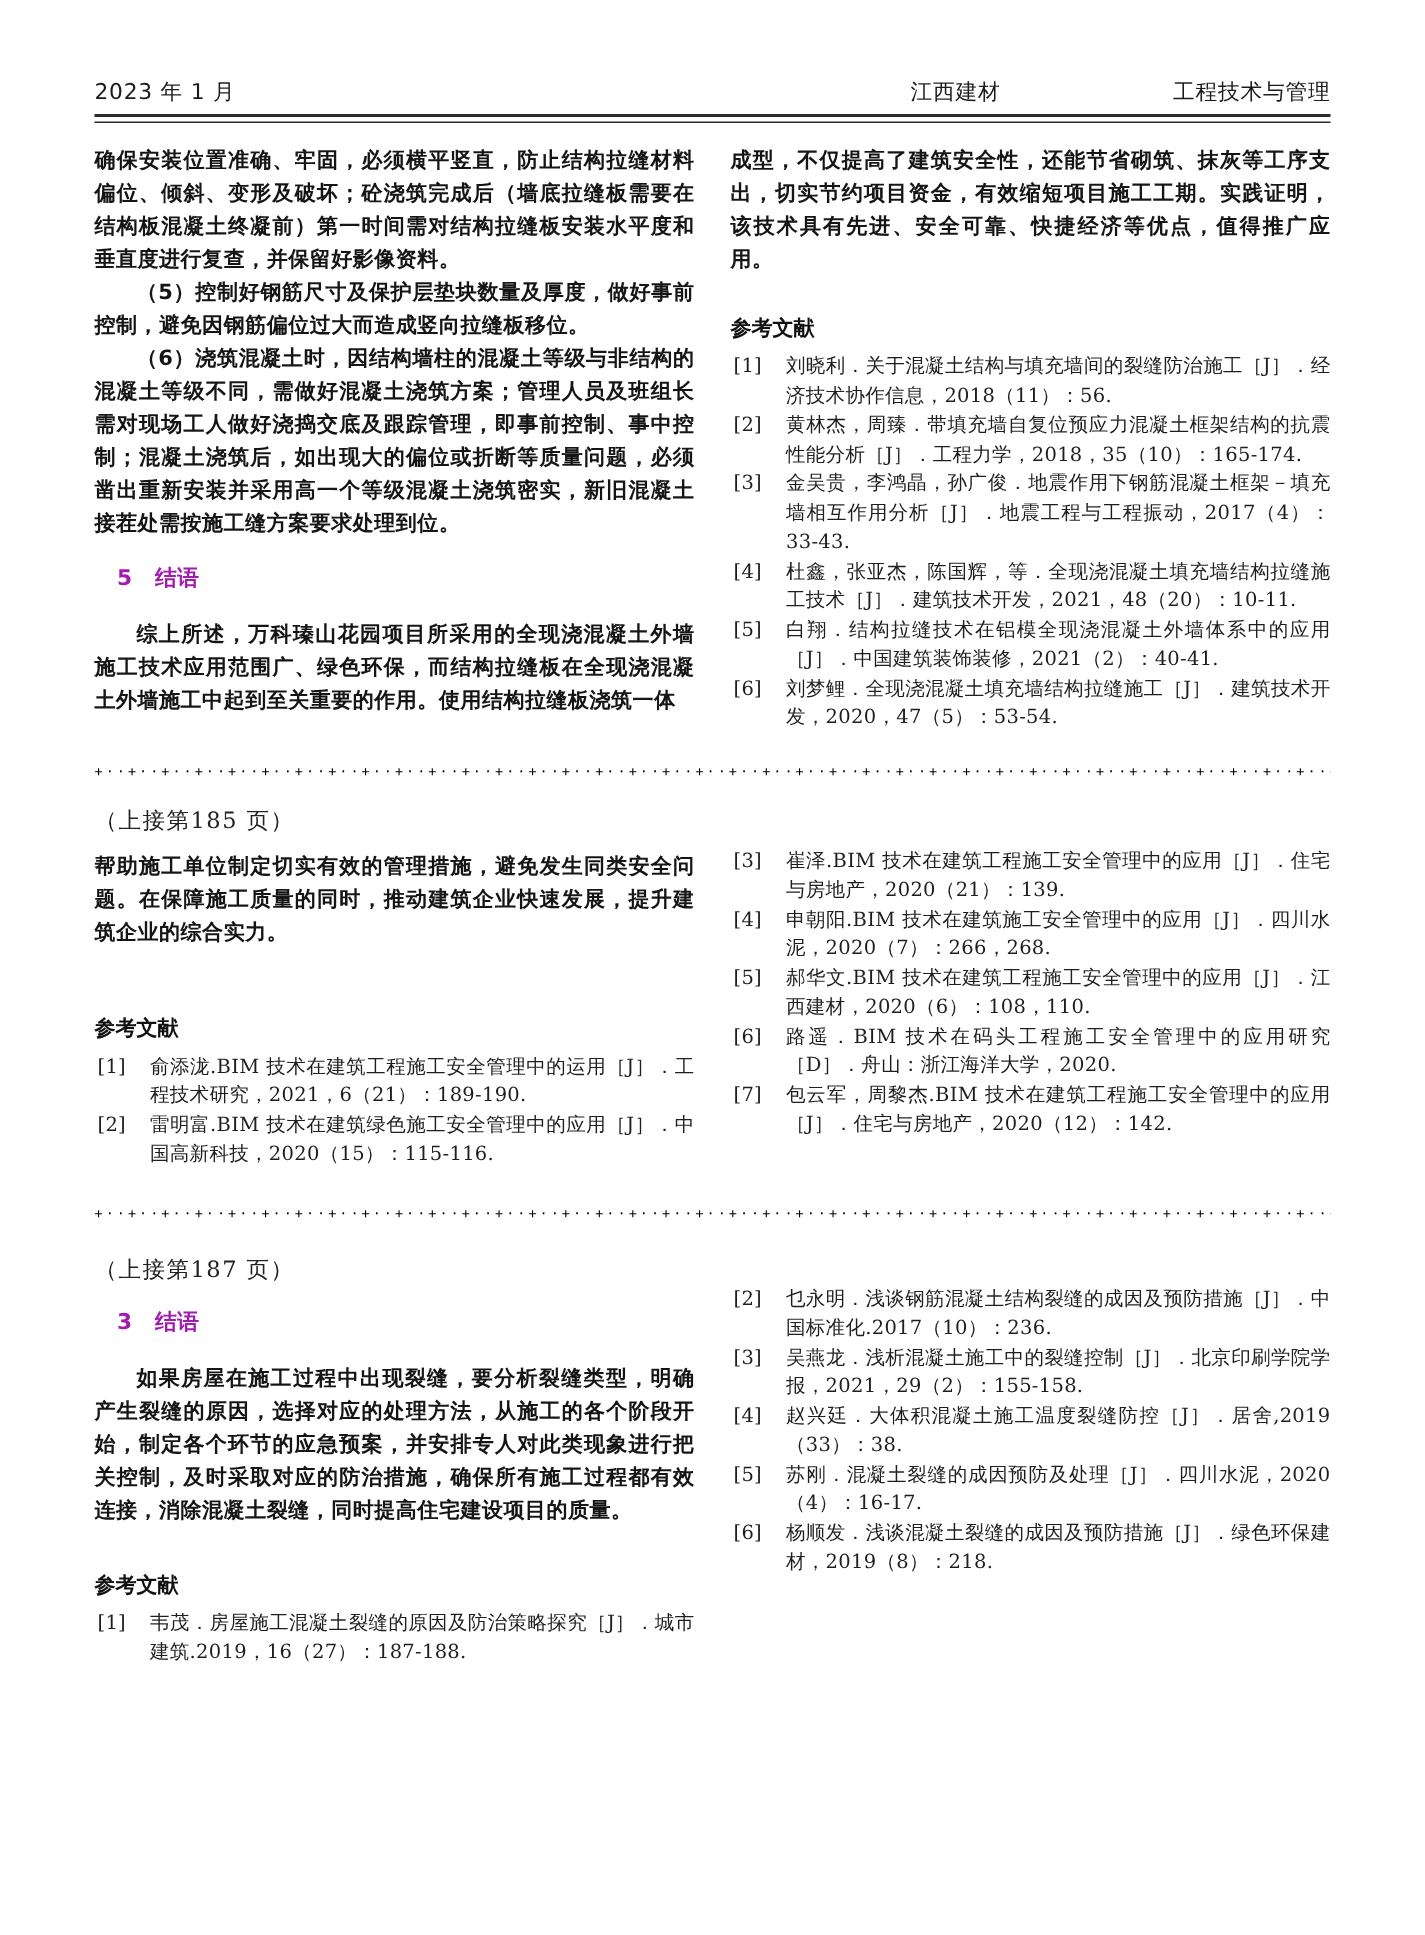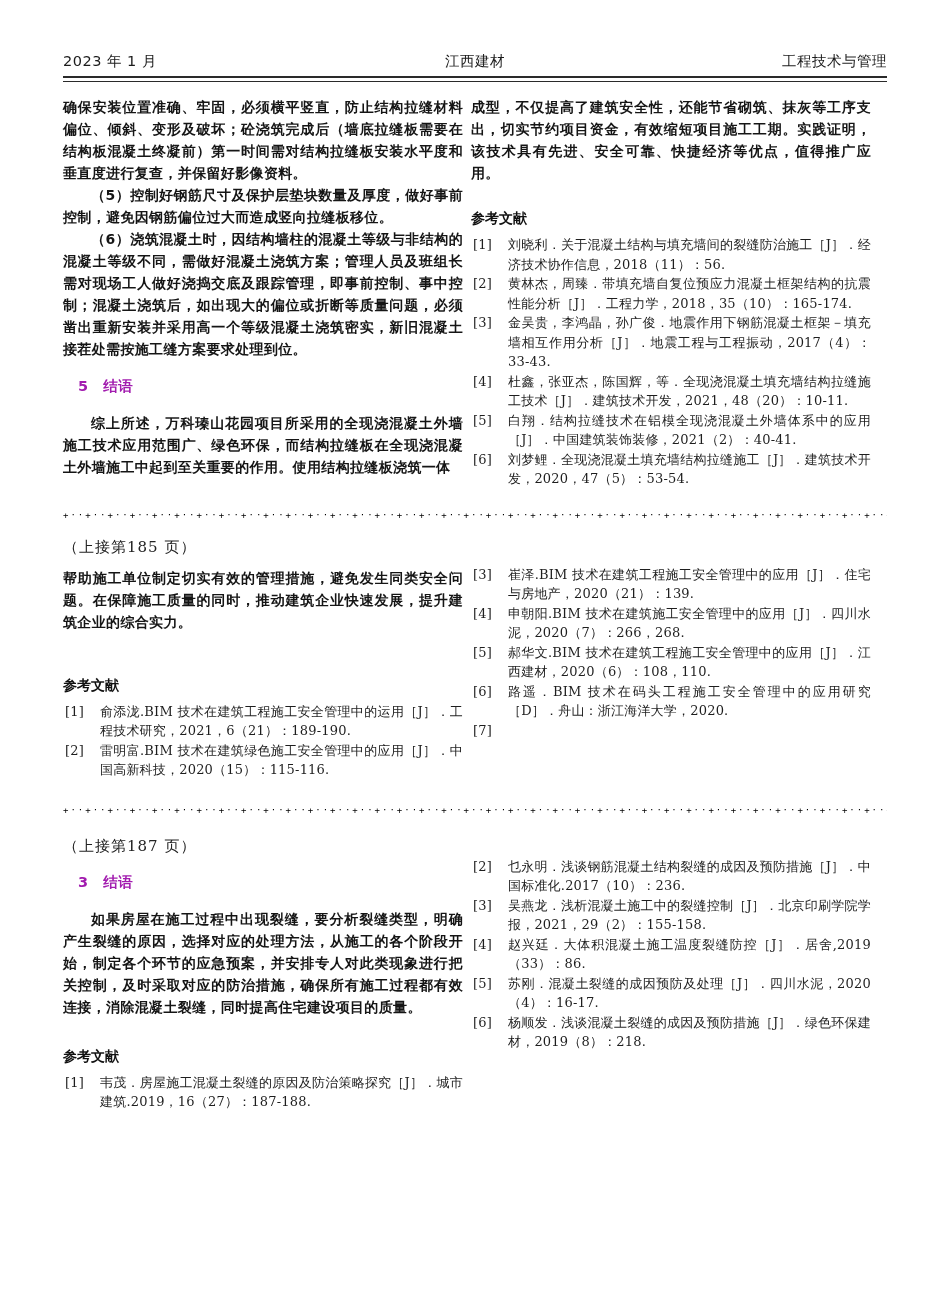--- a/index.html
+++ b/index.html
@@ -7,28 +7,28 @@
     position:relative; width:950px; height:1196px; background:#fff;
     font-family:"DejaVu Sans", sans-serif; color:#1b1b1b; overflow:hidden;
   }
   
   .hdr {
     display:flex; justify-content:space-between; align-items:flex-end;
     margin:0 63px; padding-top:52px; font-size:14.5px; font-weight:500;
     letter-spacing:0.5px;
   }
   .hdr .h-left  { width:220px; text-align:left; }
-  .hdr .h-mid   { flex:1; text-align:center; }
+  .hdr .h-mid   { flex:1; text-align:right; }
   .hdr .h-right { width:220px; text-align:right; }
   .hdr-rules { margin:5px 63px 0; }
   .rule-a { height:2px; background:#2a2a2a; }
   .rule-b { height:1px; background:#2a2a2a; margin-top:3px; }
 
   
-  .two-col { display:flex; gap:8px; margin:14px 63px 0; }
+  .two-col { display:flex; gap:24px; margin:14px 63px 0; }
   .col { width:400px; }
   .pt27 { padding-top:27px; }
   .pt20 { padding-top:20px; }
 
   .body {
     font-size:14px; letter-spacing:0.35px; line-height:22px;
     text-align:justify; margin:0; font-weight:600; color:#151515;
   }
   .indent { text-indent:2em; }
   .sec-head {
@@ -160,20 +160,21 @@
           <div class="ref">
           <span class="ref-marker">[5]</span>
           <span class="ref-text">郝华文.BIM 技术在建筑工程施工安全管理中的应用［J］．江西建材，2020（6）：108，110.</span>
         </div>
           <div class="ref">
           <span class="ref-marker">[6]</span>
           <span class="ref-text">路遥．BIM 技术在码头工程施工安全管理中的应用研究［D］．舟山：浙江海洋大学，2020.</span>
         </div>
           <div class="ref">
           <span class="ref-marker">[7]</span>
+          <span class="ref-text">包云军，周黎杰.BIM 技术在建筑工程施工安全管理中的应用［J］．住宅与房地产，2020（12）：142.</span>
         </div>
         </div>
     </div>
   </section>
 
   <div class="separator sep2">+··+··+··+··+··+··+··+··+··+··+··+··+··+··+··+··+··+··+··+··+··+··+··+··+··+··+··+··+··+··+··+··+··+··+··+··+··+··+··+··+··+··+··+··+··+··+··+··+··+··+··+··+··+··+··+··+··+··+··+··+··+··+··+··+··+··+··+··+··+··+··+··+··+··+··+··+··+··+··+··+··+··+··+··+··+··+··+··+··+··+··+··+··+··+··+··+··+··+··+··+··+··+··+··+··+··+··+··+··+··+··+··+··+··+··+··+··+··+··+··+··+··+··+··+··+··+··+··+··+··+··+··+··+··+··+··+··+··+··+··</div>
 
   <section class="two-col">
     <div class="col">
       <p class="cont-label">（上接第187 页）</p>
@@ -192,21 +193,21 @@
           <div class="ref">
           <span class="ref-marker">[2]</span>
           <span class="ref-text">乜永明．浅谈钢筋混凝土结构裂缝的成因及预防措施［J］．中国标准化.2017（10）：236.</span>
         </div>
           <div class="ref">
           <span class="ref-marker">[3]</span>
           <span class="ref-text">吴燕龙．浅析混凝土施工中的裂缝控制［J］．北京印刷学院学报，2021，29（2）：155-158.</span>
         </div>
           <div class="ref">
           <span class="ref-marker">[4]</span>
-          <span class="ref-text">赵兴廷．大体积混凝土施工温度裂缝防控［J］．居舍,2019（33）：86.</span>
+          <span class="ref-text">赵兴廷．大体积混凝土施工温度裂缝防控［J］．居舍,2019（33）：38.</span>
         </div>
           <div class="ref">
           <span class="ref-marker">[5]</span>
           <span class="ref-text">苏刚．混凝土裂缝的成因预防及处理［J］．四川水泥，2020（4）：16-17.</span>
         </div>
           <div class="ref">
           <span class="ref-marker">[6]</span>
           <span class="ref-text">杨顺发．浅谈混凝土裂缝的成因及预防措施［J］．绿色环保建材，2019（8）：218.</span>
         </div>
         </div>

